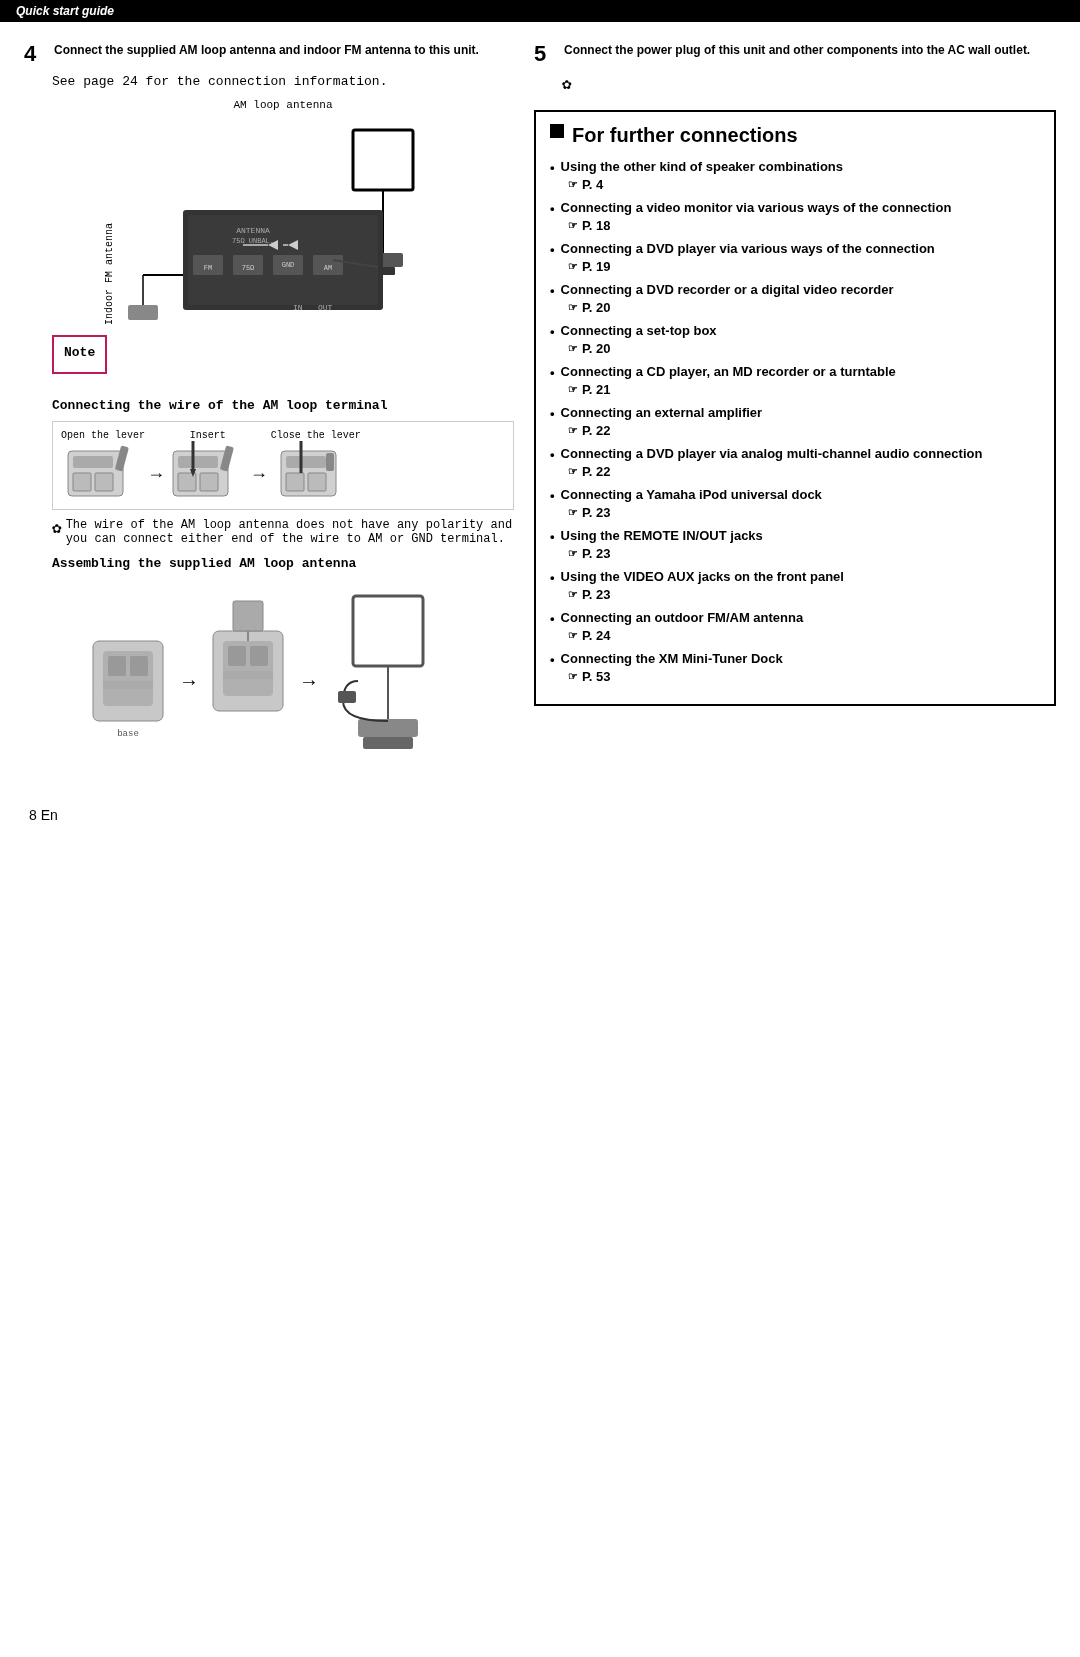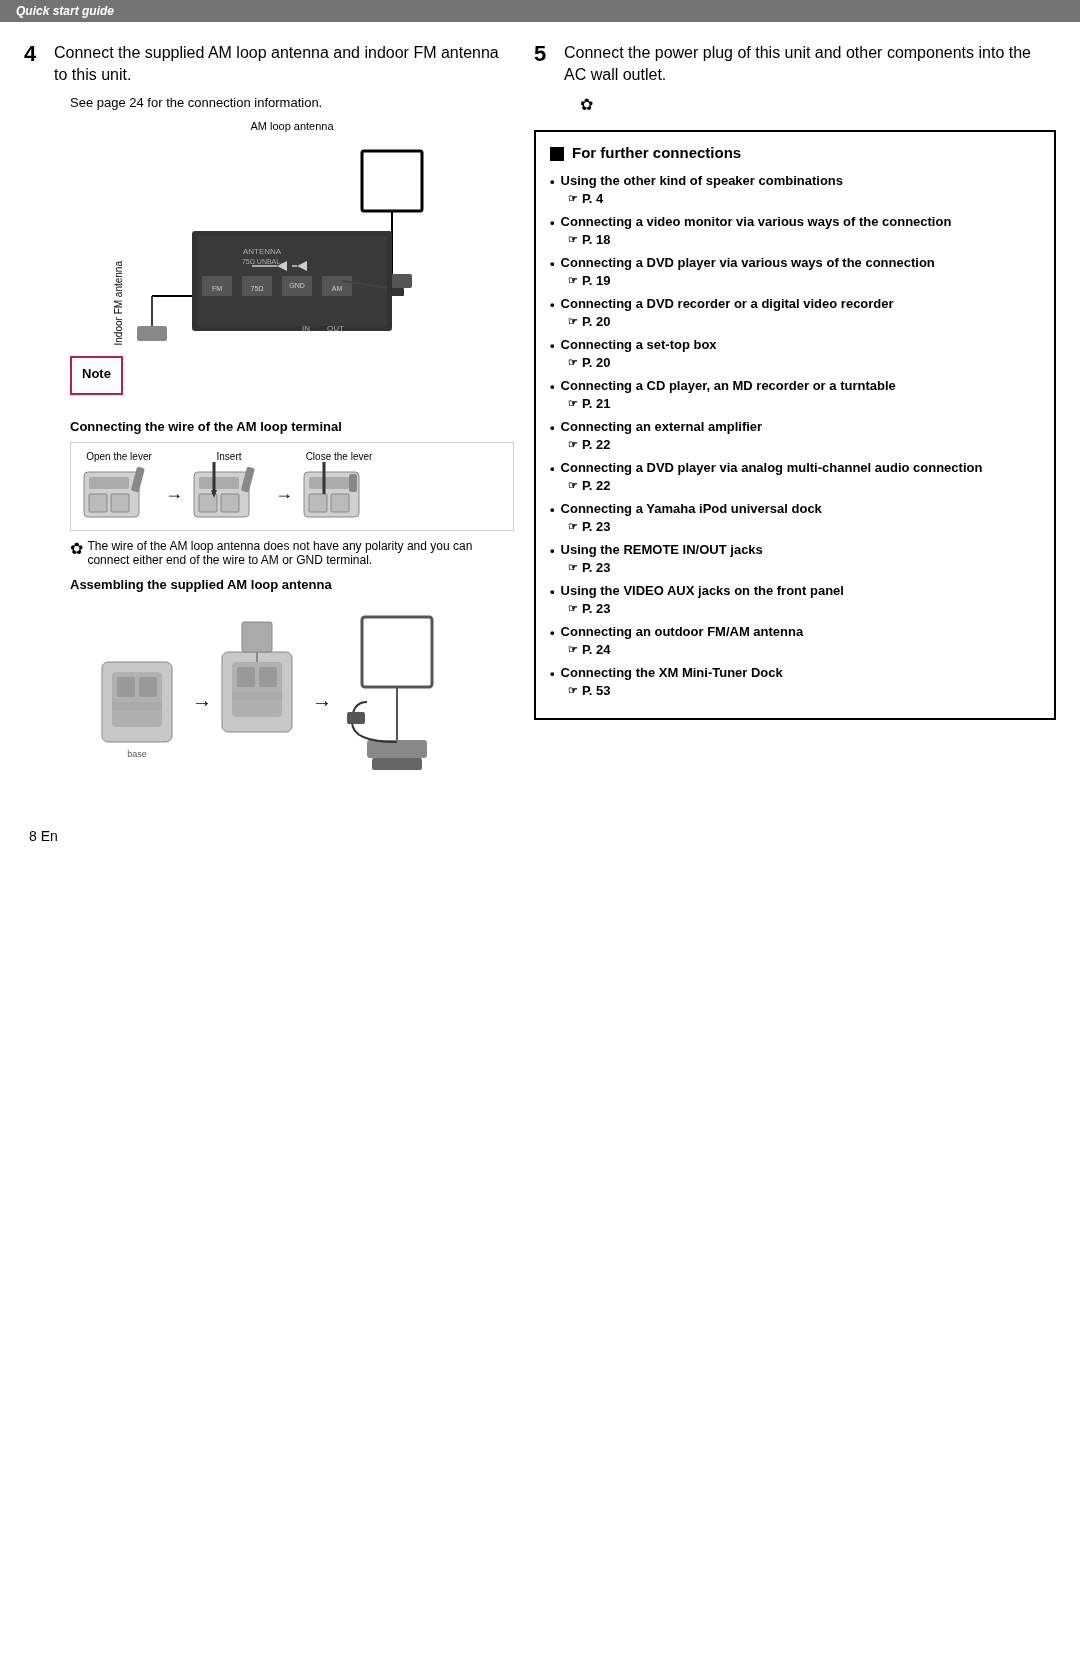--- a/index.html
+++ b/index.html
@@ -6,21 +6,21 @@
     body {
       background: #fff;
       font-family: Arial, Helvetica, sans-serif;
       font-size: 13px;
       color: #000;
       width: 1080px;
       min-height: 1657px;
     }
 
     .page-header {
-      background: #737373;
+      background: #000000;
       color: #fff;
       padding: 4px 16px;
       font-size: 12px;
       font-style: italic;
       font-weight: bold;
     }
 
     .page-content {
       padding: 20px 24px 20px 24px;
       display: flex;
@@ -43,28 +43,29 @@
     }
 
     .section-number {
       font-size: 22px;
       font-weight: bold;
       line-height: 1.1;
       min-width: 20px;
     }
 
     .section-title {
-      font-size: 16px;
-      font-weight: normal;
+      font-size: 12px;
+      font-weight: bold;
       line-height: 1.4;
     }
 
     .section-body {
-      margin-left: 46px;
+      margin-left: 28px;
       margin-bottom: 16px;
+      font-family: Liberation Mono, monospace;
     }
 
     .section-body p {
       font-size: 13px;
       margin-bottom: 8px;
     }
 
     .antenna-diagram {
       margin: 10px 0 10px 0;
       text-align: center;
@@ -143,25 +144,25 @@
       margin: 10px 0;
     }
 
     
     .further-box {
       border: 2px solid #000;
       padding: 12px 14px;
     }
 
     .further-box-title {
-      font-size: 15px;
+      font-size: 20px;
       font-weight: bold;
       margin-bottom: 12px;
       display: flex;
-      align-items: flex-end;
+      align-items: flex-start;
       gap: 8px;
     }
 
     .black-square {
       display: inline-block;
       width: 14px;
       height: 14px;
       background: #000;
       flex-shrink: 0;
     }

